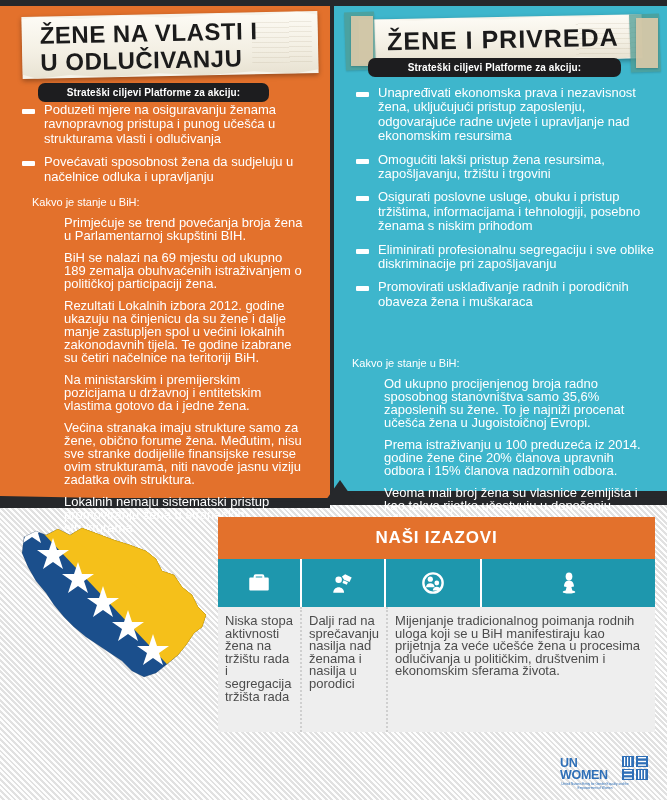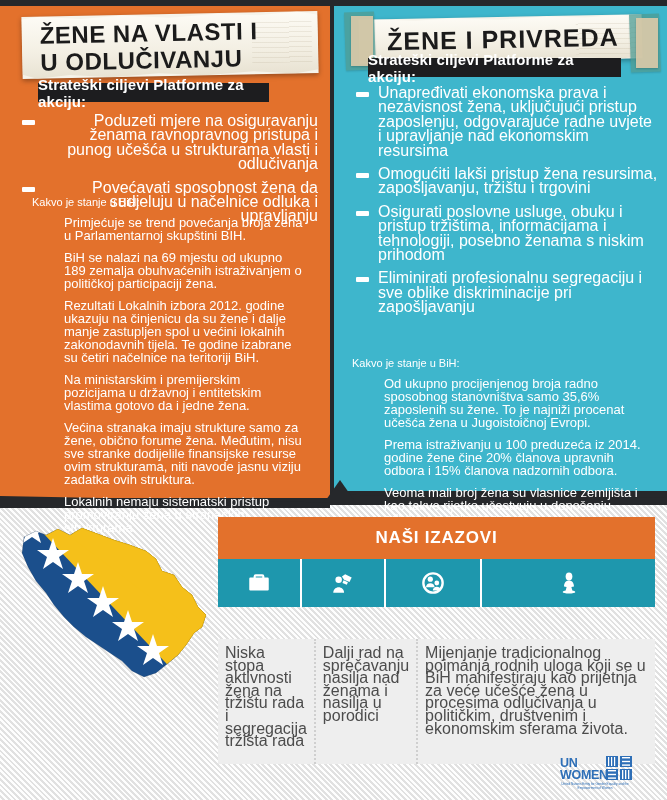--- a/index.html
+++ b/index.html
@@ -97,40 +97,41 @@
     background:#4e9c93; opacity:.75; width:30px; height:58px;
   }
   #tape-l { left:345px; top:12px; transform:rotate(-2deg); }
   #tape-l2{ left:351px; top:16px; }
   #tape-r { left:630px; top:14px; transform:rotate(-2deg); }
   #tape-r2{ left:636px; top:18px; }
 
   
   .subbar{
     position:absolute; background:#1d1d1f; color:#fff;
-    font-weight:bold; font-size:15px; letter-spacing:.1px;
+    font-weight:bold; font-size:10px; letter-spacing:.1px;
     display:flex; align-items:center; justify-content:center;
     z-index:6;
+    border-radius:7px;
   }
   #sub-left  { left:38px;  top:83px; width:231px; height:19px; }
   #sub-right { left:368px; top:58px; width:253px; height:19px; }
 
   
   .bullets{ position:absolute; }
-  #bullets-left { left:18px;  top:114px; width:300px;text-align:right; }
+  #bullets-left { left:18px;  top:103px; width:300px; }
   #bullets-right{ left:352px; top:86px;  width:306px; }
   .bullet{
     display:flex; align-items:flex-start; margin-bottom:9px;
   }
   .dash{
     flex:0 0 auto; width:13px; height:5px; background:#fff;
     margin:6px 9px 0 4px; border-radius:1px;
   }
   .bullet-text{
-    color:#fff; font-size:16px; line-height:14.4px;
+    color:#fff; font-size:13px; line-height:14.4px;
   }
 
   
   .status{ position:absolute; color:#fff; }
   #status-left  { left:32px;  top:196px; width:272px; }
   #status-right { left:352px; top:357px; width:300px; }
   .status-head{ font-size:11px; font-weight:normal; margin-bottom:8px; }
   .status p{ font-size:13px; line-height:13px; margin-bottom:9px;margin-left:32px; }
 
   
@@ -160,28 +161,28 @@
   .icon-cell:last-child{ border-right:none; }
   .icon-cell svg{ width:26px; height:26px; fill:#ffffff; }
   .col-1{ flex:0 0 84px; }
   .col-2{ flex:0 0 84px; }
   .col-3{ flex:0 0 96px; }
   .col-4{ flex:1 1 auto; }
 
   .text-row{ display:flex; }
   .text-cell{
     background:#eeeeee; padding:8px 7px 14px 7px;
-    color:#4c4c4c; font-size:16px; line-height:12.6px;
-    border-right:2px dotted #cfcfcf; min-height:125px;margin-top:32px;
+    color:#4c4c4c; font-size:13px; line-height:12.6px;
+    border-right:2px dotted #cfcfcf; min-height:125px;
   }
   .text-cell:last-child{ border-right:none; }
 
   
   .logo{
-    position:absolute; left:560px; top:756px; width:72px; height:32px;
+    position:absolute; left:560px; top:756px; width:88px; height:32px;
   }
   .logo-text{
     position:absolute; left:0; top:2px; color:#2e6fb7;
     font-size:12.5px; font-weight:bold; line-height:11.5px; letter-spacing:-.3px;
   }
   .logo-tag{
     position:absolute; left:0; top:26px; width:70px;
     color:#2e6fb7; font-size:3.1px; line-height:4px; text-align:center;
   }
   .logo-mark{
@@ -258,20 +259,24 @@
       <span class="dash"></span>
       <span class="bullet-text">Omogućiti lakši pristup žena resursima, zapošljavanju, tržištu i trgovini</span>
     </div>
     <div class="bullet">
       <span class="dash"></span>
       <span class="bullet-text">Osigurati poslovne usluge, obuku i pristup tržištima, informacijama i tehnologiji, posebno ženama s niskim prihodom</span>
     </div>
     <div class="bullet">
       <span class="dash"></span>
       <span class="bullet-text">Eliminirati profesionalnu segregaciju i sve oblike diskriminacije pri zapošljavanju</span>
+    </div>
+    <div class="bullet">
+      <span class="dash"></span>
+      <span class="bullet-text">Promovirati usklađivanje radnih i porodičnih obaveza žena i muškaraca</span>
     </div>
   </div>
 
   <div class="status" id="status-right">
     <div class="status-head">Kakvo je stanje u BiH:</div>
     <p>Od ukupno procijenjenog broja radno sposobnog stanovništva samo 35,6% zaposlenih su žene. To je najniži procenat učešća žena u Jugoistoičnoj Evropi.</p>
     <p>Prema istraživanju u 100 preduzeća iz 2014. godine žene čine 20% članova upravnih odbora i 15% članova nadzornih odbora.</p>
     <p>Veoma mali broj žena su vlasnice zemljišta i kao takve rijetko učestvuju u donošenju odluka o ruralnom razvoju.</p>
     <p>Više od jedne trećine žena u ruralnim sredinama sebe definira kao domaćice.</p>
   </div>

